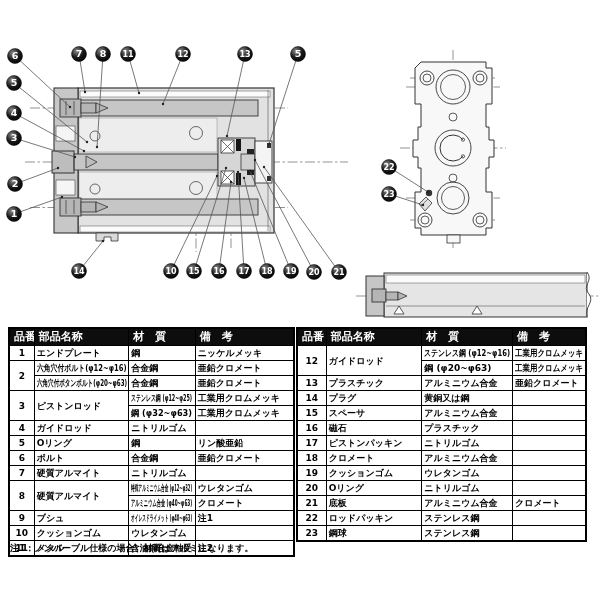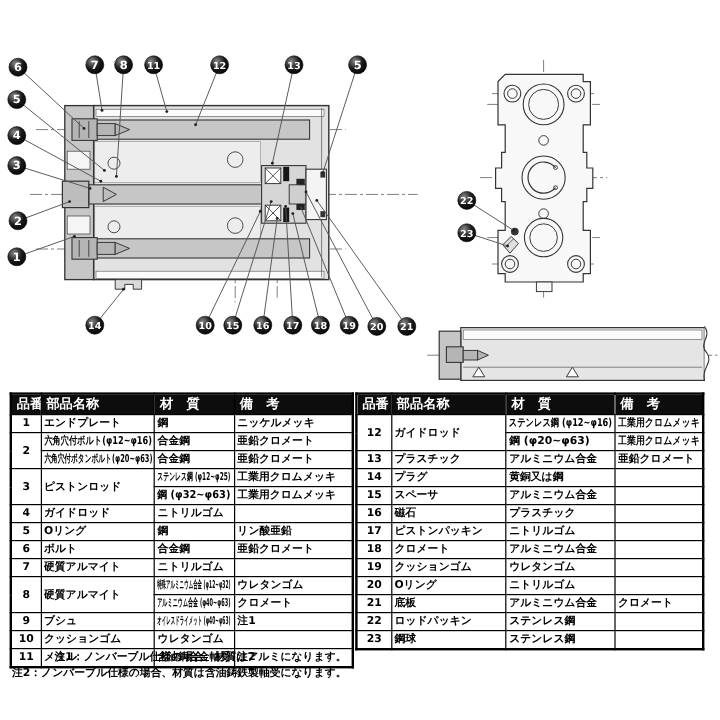--- a/index.html
+++ b/index.html
@@ -479,16 +479,15 @@
           <td class="col-no"><span class="fit">23</span></td>
           <td class="col-name"><span class="fit">鋼球</span></td>
           <td class="col-mat"><span class="fit">ステンレス鋼</span></td>
           <td class="col-rem"><span class="fit"></span></td>
         </tr>
       </tbody>
     </table>
 
   <div class="notes">
     <div>注1：ノンバーブル仕様の場合、材質はアルミになります。</div>
-    <div>注2：ノンバーブル仕様の場合、材質は含油鋳鉄製軸受になります。</div>
   </div>
 
 </div>
 
 </body></html>

